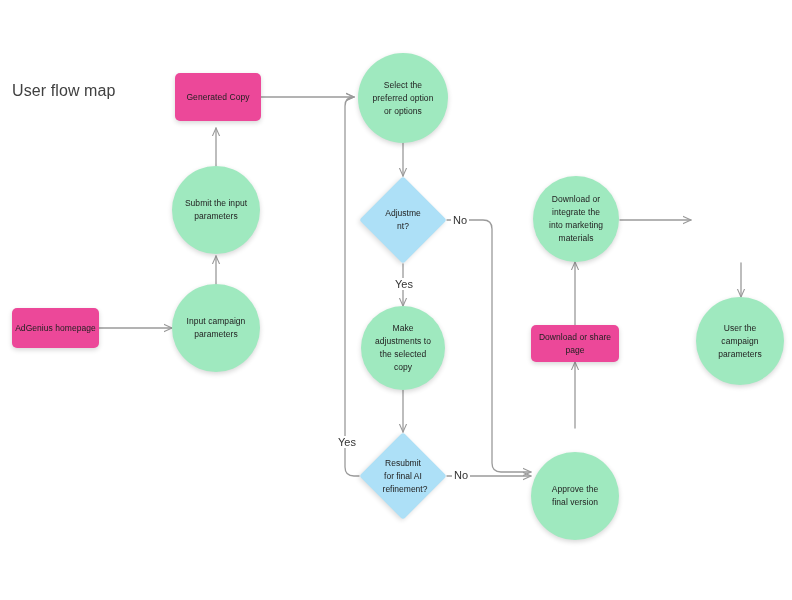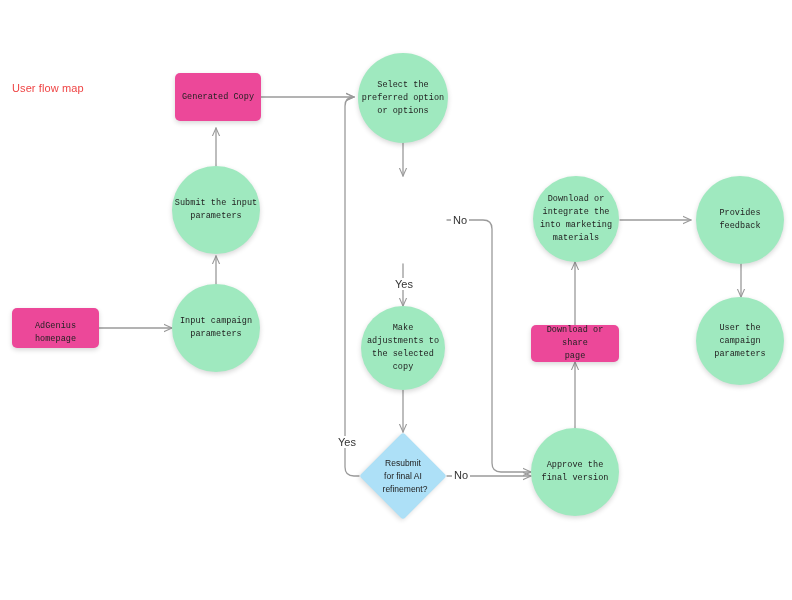--- a/index.html
+++ b/index.html
@@ -20,38 +20,37 @@
     left: 0;
     top: 0;
     width: 792px;
     height: 600px;
     pointer-events: none;
   }
   .title {
     position: absolute;
     left: 12px;
     top: 82px;
-    font-size: 11px;
-    color: #ef4444;
+    font-size: 16px;
+    color: #404040;
     letter-spacing: 0.1px;
     white-space: nowrap;
   }
   .node {
     position: absolute;
     display: flex;
     align-items: center;
     justify-content: center;
     text-align: center;
     box-sizing: border-box;
     color: #222222;
     font-size: 8.5px;
     line-height: 13px;
     letter-spacing: 0.05px;
     padding: 2px;
-    font-family: Liberation Mono, monospace;
   }
   .node .label {
     display: block;
     width: 100%;
     white-space: pre-line;
   }
   .circle {
     border-radius: 50%;
     background: #9fe9bf;
     box-shadow: 0 2px 5px rgba(0,0,0,0.16);
@@ -135,21 +134,21 @@
       <path d="M 575 428 L 575 362" marker-end="url(#ah)"></path>
 
       <path d="M 575 325 L 575 262" marker-end="url(#ah)"></path>
 
       <path d="M 620 220 L 691 220" marker-end="url(#ah)"></path>
 
       <path d="M 741 263 L 741 297" marker-end="url(#ah)"></path>
     </g>
   </svg>
 
-  <div class="node rect" style="left:12px; top:308px; width:87px; height:40px;align-items:flex-end;">
+  <div class="node rect" style="left:12px; top:308px; width:87px; height:40px;">
     <span class="label">AdGenius homepage</span>
   </div>
 
   <div class="node circle" style="left:172px; top:284px; width:88px; height:88px;">
     <span class="label">Input campaign
 parameters</span>
   </div>
 
   <div class="node circle" style="left:172px; top:166px; width:88px; height:88px;">
     <span class="label">Submit the input
@@ -159,56 +158,57 @@
   <div class="node rect" style="left:175px; top:73px; width:86px; height:48px;">
     <span class="label">Generated Copy</span>
   </div>
 
   <div class="node circle" style="left:358px; top:53px; width:90px; height:90px;">
     <span class="label">Select the
 preferred option
 or options</span>
   </div>
 
+  <div class="diamond-wrap" style="left:372px; top:189px; width:62px; height:62px;">
+    <div class="diamond-shape"></div>
+    <span class="label">Adjustme
+nt?</span>
+  </div>
 
   <div class="node circle" style="left:361px; top:306px; width:84px; height:84px;">
     <span class="label">Make
 adjustments to
 the selected
 copy</span>
   </div>
 
   <div class="diamond-wrap" style="left:372px; top:445px; width:62px; height:62px;">
     <div class="diamond-shape"></div>
     <span class="label">Resubmit
 for final AI
 refinement?</span>
   </div>
 
-  <div class="node circle" style="left:531px; top:428px; width:88px; height:88px;">
+  <div class="node circle" style="left:531px; top:452px; width:88px; height:88px;">
     <span class="label">Approve the
 final version</span>
   </div>
 
   <div class="node rect" style="left:531px; top:325px; width:88px; height:37px;">
     <span class="label">Download or share
 page</span>
   </div>
 
   <div class="node circle" style="left:533px; top:176px; width:86px; height:86px;">
     <span class="label">Download or
 integrate the
 into marketing
 materials</span>
   </div>
 
-  <div class="node circle" style="left:696px; top:176px; width:88px; height:88px;">
-    <span class="label">Provides
-feedback</span>
-  </div>
 
   <div class="node circle" style="left:696px; top:297px; width:88px; height:88px;">
     <span class="label">User the
 campaign
 parameters</span>
   </div>
 
   <div class="edge-label" style="left:451px; top:214px;">No</div>
   <div class="edge-label" style="left:393px; top:278px;">Yes</div>
   <div class="edge-label" style="left:452px; top:469px;">No</div>

